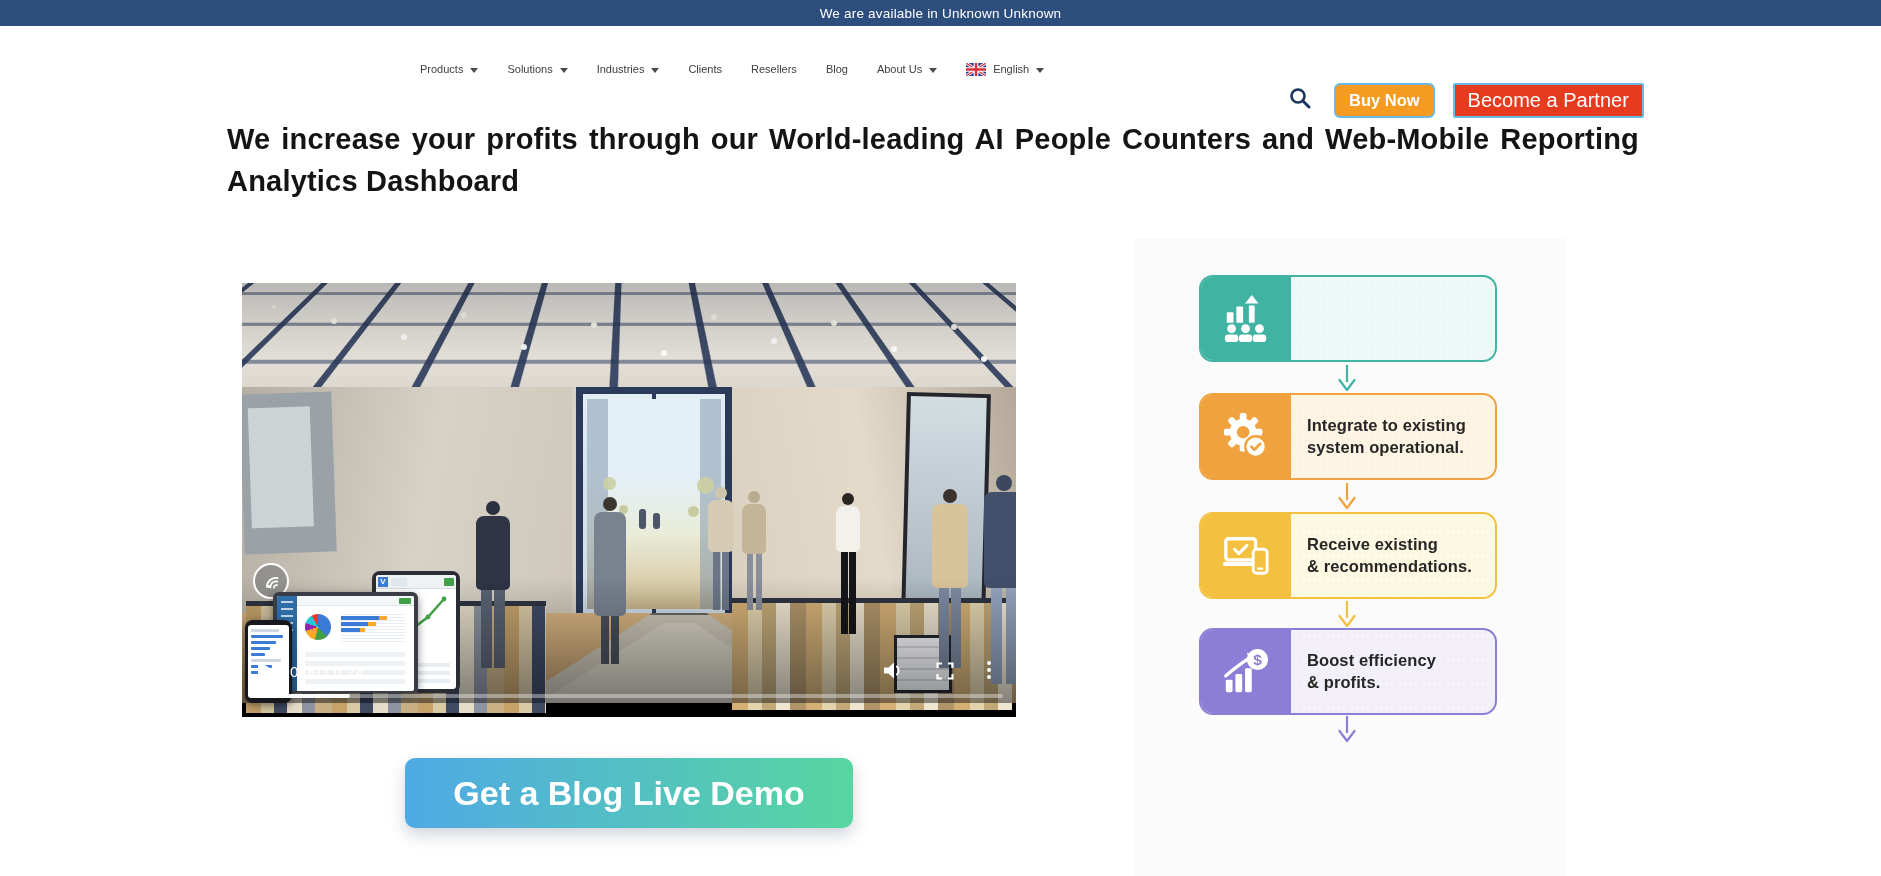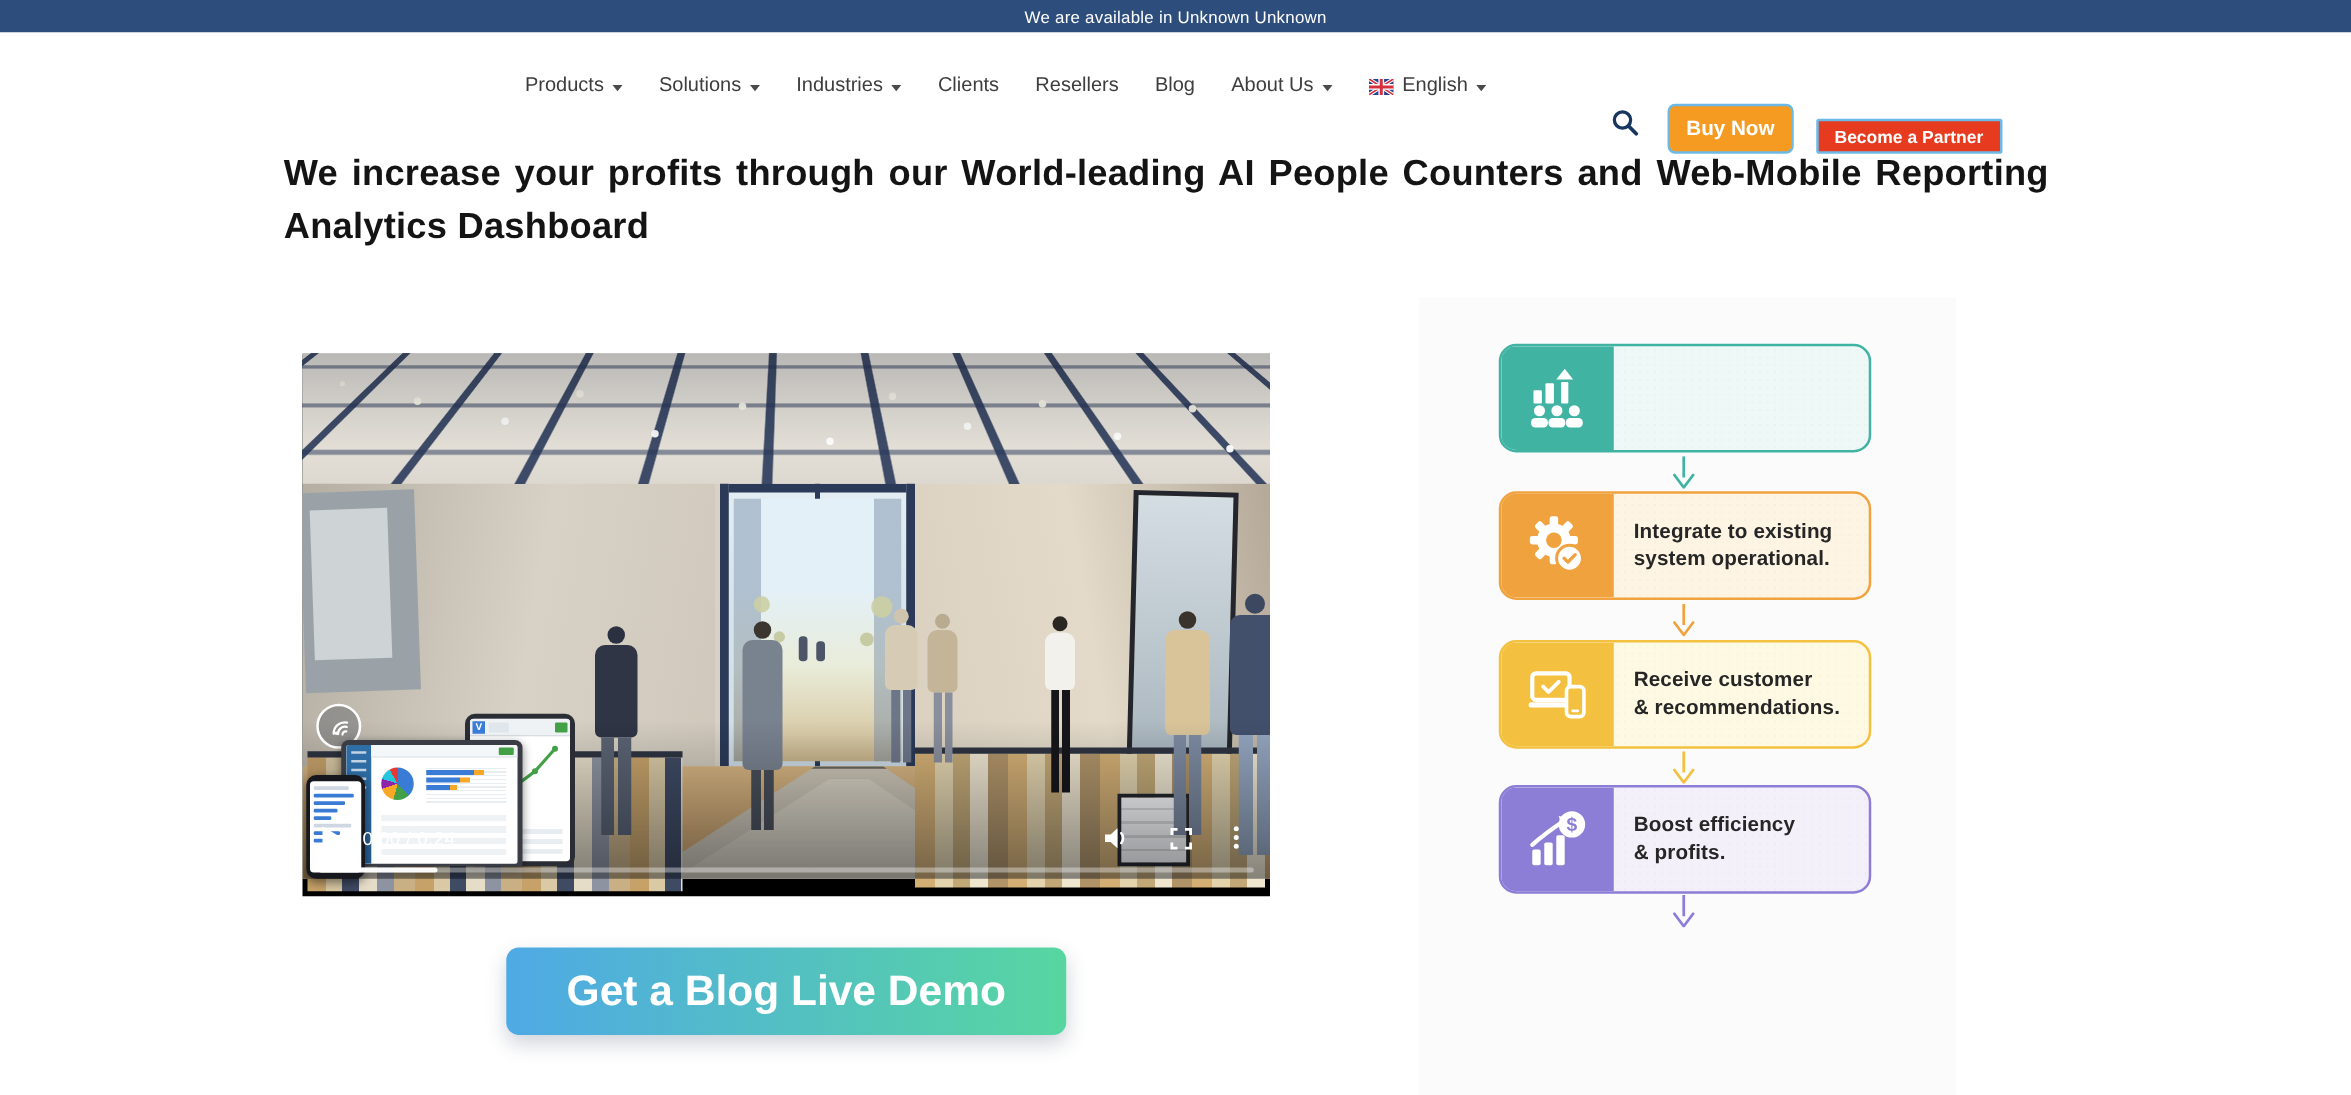--- a/index.html
+++ b/index.html
@@ -6,31 +6,31 @@
   html,body { width:1881px; height:876px; background:#fff; font-family:"Liberation Sans", sans-serif; overflow:hidden; position:relative; }
 
   
   .banner { position:absolute; top:0; left:0; width:1881px; height:26px; background:#2d4d7c; color:#fff;
             font-size:13.5px; display:flex; align-items:center; justify-content:center; letter-spacing:.2px; }
 
   
   .header { position:absolute; top:26px; left:0; width:1881px; height:86px; background:#fff; }
   .logo { position:absolute; left:243px; top:10px; width:150px; height:64px; cursor:pointer; }
   .nav { position:absolute; left:420px; top:0; height:86px; display:flex; align-items:center; gap:29px;
-         font-size:16px; color:#3d3d3d; }
+         font-size:11px; color:#3d3d3d; }
   .nav-item { display:flex; align-items:center; gap:7px; cursor:pointer; white-space:nowrap; }
   .caret { width:0; height:0; border-left:4.5px solid transparent; border-right:4.5px solid transparent;
            border-top:5px solid #4a4a4a; margin-top:2px; }
   .flag { width:20px; height:13px; border-radius:1px; overflow:hidden; display:inline-block; }
   .search-btn { position:absolute; left:1288px; top:60px; width:24px; height:24px; cursor:pointer; }
   .hdr-btns { position:absolute; left:1334px; top:57px; display:flex; gap:18px; }
   .btn-buy { background:#f59b22; color:#fff; font-weight:bold; font-size:16.5px; padding:4px 13px;
              border:2.5px solid #6cb9e8; border-radius:6px; cursor:pointer; }
-  .btn-partner { background:#e63b1f; color:#fff; font-weight:bold; font-size:14px; padding:4px 13px;
-             border:2.5px solid #6cb9e8; border-radius:2px; cursor:pointer;margin-top:12px; }
+  .btn-partner { background:#e63b1f; color:#fff; font-weight:normal; font-size:20px; padding:4px 13px;
+             border:2.5px solid #6cb9e8; border-radius:2px; cursor:pointer; }
 
   
   .headline { position:absolute; left:227px; top:118px; width:1412px; font-size:29px; line-height:42px;
               color:#141414; text-align:justify; letter-spacing:.2px; }
   .headline .b { font-weight:bold; }
 
   
   .video { position:absolute; left:242px; top:283px; width:774px; height:434px; background:#000; overflow:hidden; cursor:pointer; }
   .scene { position:absolute; left:0; top:0; width:774px; height:420px; background:#d8d2c6; }
   .ceiling { position:absolute; left:0; top:0; width:774px; height:104px; background:linear-gradient(#f4f1ea,#ddd8cf); overflow:hidden; }
@@ -442,21 +442,21 @@
     <div class="icon-box">
       <svg width="50" height="52" viewBox="0 0 52 52">
         <rect x="5" y="8" width="31" height="22" rx="3" fill="none" stroke="#fff" stroke-width="3.5"></rect>
         <path d="M14 19 l4.5 4.5 L27 15" stroke="#fff" stroke-width="3.2" fill="none" stroke-linecap="round" stroke-linejoin="round"></path>
         <rect x="2" y="32" width="34" height="4.5" rx="2.2" fill="#fff"></rect>
         <rect x="33.5" y="19" width="14.5" height="25" rx="3.5" fill="#f3c13f" stroke="#fff" stroke-width="3"></rect>
         <rect x="37.5" y="38" width="6.5" height="2.4" rx="1.2" fill="#fff"></rect>
       </svg>
     </div>
     <div class="txt">
-      <span>Receive customer</span>
+      <span>Receive existing</span>
       <span>&amp; recommendations.</span>
     </div>
   </div>
   <svg class="flow-arrow a3" viewBox="0 0 22 26">
     <path d="M11 0 V17" stroke="#f3c13f" stroke-width="2.2" fill="none"></path>
     <path d="M3.5 15 L11 25 L18.5 15" stroke="#f3c13f" stroke-width="2.2" fill="none" stroke-linecap="round" stroke-linejoin="round"></path>
   </svg>
 
   <div class="step s4">
     <div class="icon-box">

